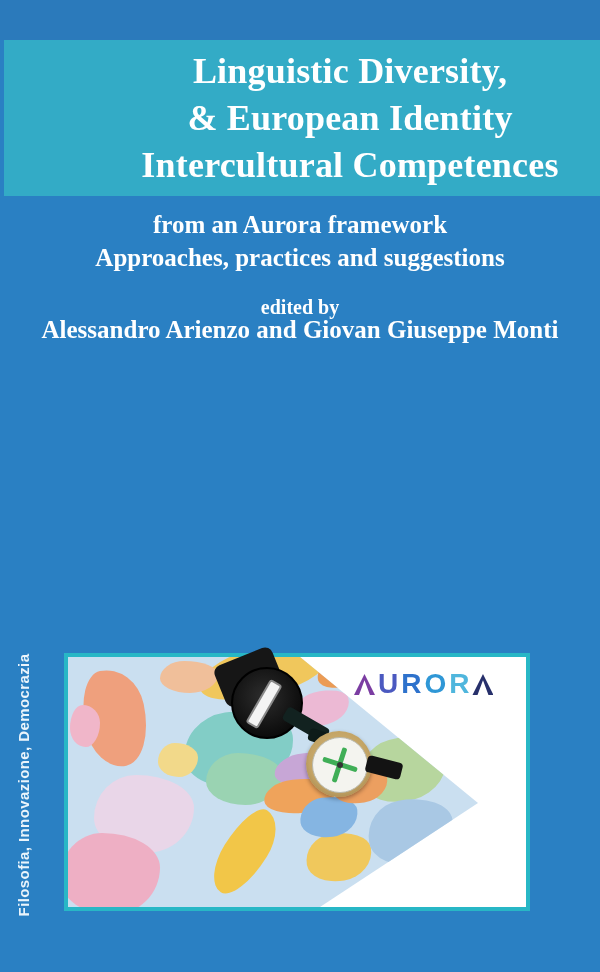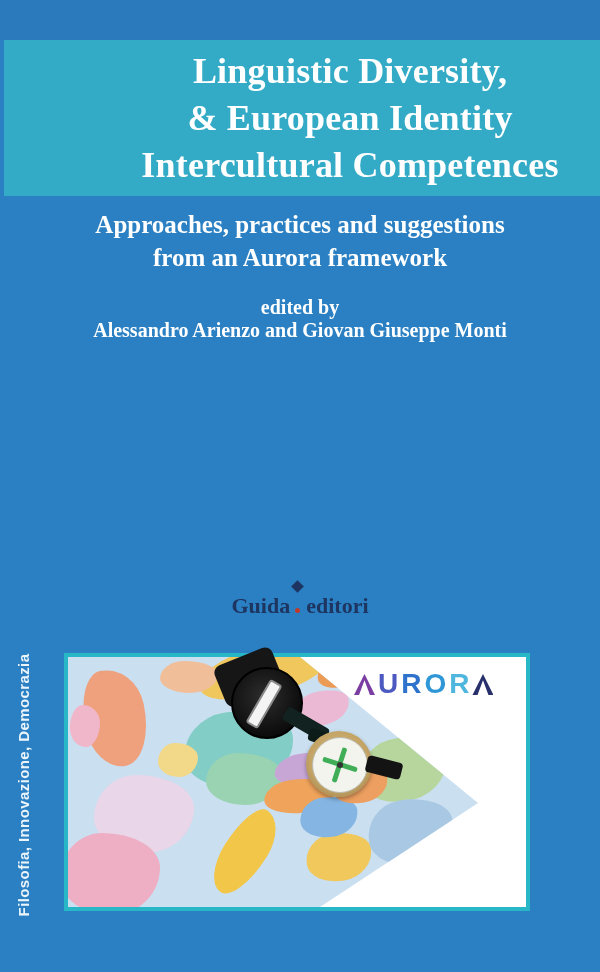--- a/index.html
+++ b/index.html
@@ -19,21 +19,21 @@
     letter-spacing:.2px;width:100%;
   }
   .subtitle{
     position:absolute;left:0;top:208px;width:600px;text-align:center;color:#ffffff;
     font-weight:bold;font-size:25px;line-height:33px;
   }
   .edited{
     position:absolute;left:0;top:297px;width:600px;text-align:center;color:#ffffff;font-weight:bold;
   }
   .edited .by{font-size:20px;line-height:20px;}
-  .edited .names{font-size:20px;line-height:26px;}
+  .edited .names{font-size:25px;line-height:26px;}
   
   .publisher{
     position:absolute;left:0;top:574px;width:600px;height:44px;
     display:flex;align-items:flex-end;justify-content:center;
     color:#1d3560;font-weight:bold;font-size:22px;line-height:24px;
   }
   .pub-word{display:inline-block;}
   .pub-mark{position:relative;display:inline-block;width:16px;height:40px;}
   .pub-diamond{
     position:absolute;left:3px;top:4px;width:9px;height:9px;background:#1d3560;
@@ -149,37 +149,29 @@
 
   <div class="title-band">
     <div class="title">
       <div>Linguistic Diversity,</div>
       <div>&amp; European Identity</div>
       <div>Intercultural Competences</div>
     </div>
   </div>
 
   <div class="subtitle">
+    <div>from an Aurora framework</div>
     <div>Approaches, practices and suggestions</div>
-    <div>from an Aurora framework</div>
   </div>
 
   <div class="edited">
     <div class="by">edited by</div>
     <div class="names">Alessandro Arienzo and Giovan Giuseppe Monti</div>
   </div>
 
-  <div class="publisher">
-    <span class="pub-word">Guida</span>
-    <span class="pub-mark">
-      <span class="pub-diamond"></span>
-      <span class="pub-dot"></span>
-    </span>
-    <span class="pub-word">editori</span>
-  </div>
 
   <div class="series">
     <span>Filosofia, Innovazione, Democrazia</span>
   </div>
 
   <div class="panel">
 
     <div class="map-clip">
       <div class="blob b1"></div>
       <div class="blob b2"></div>

